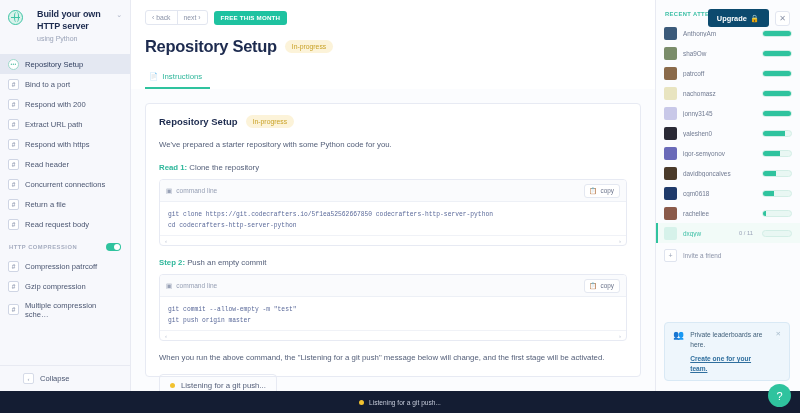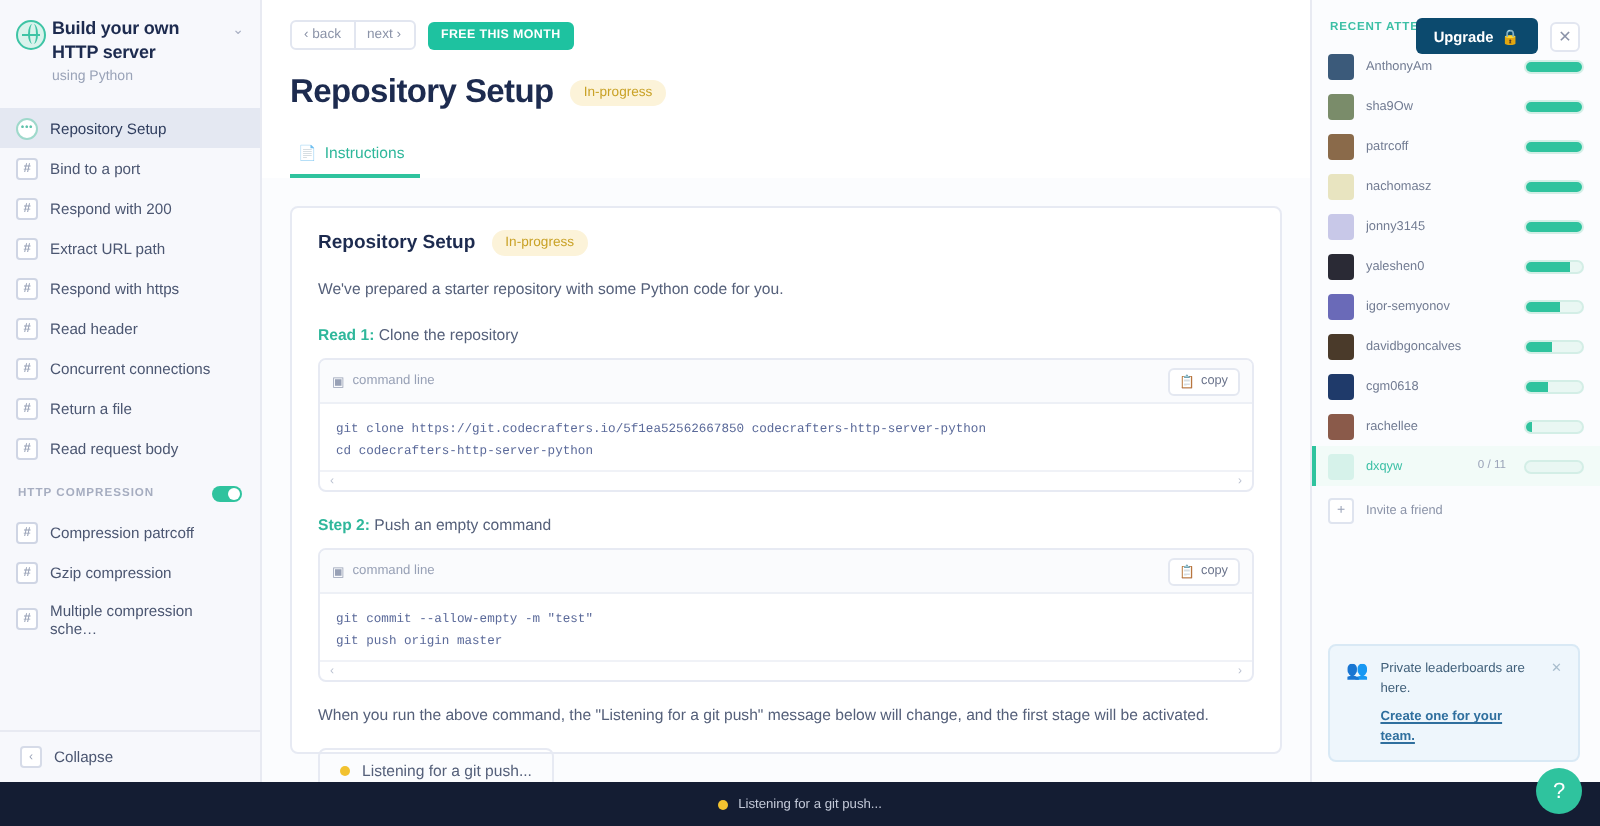--- a/index.html
+++ b/index.html
@@ -9,21 +9,21 @@
     background: #ffffff; overflow: hidden;
   }
   .app { position: relative; width: 800px; height: 413px; display: flex; flex-direction: column; }
   .body-row { display: flex; flex: 1; min-height: 0; }
 
   
   .sidebar {
     width: 131px; background: #f7f8fc; border-right: 1px solid #e8eaf2;
     display: flex; flex-direction: column; position: relative;
   }
-  .sb-head { display: flex; padding: 9px 8px 6px 8px; gap: 3px; align-items: flex-start; }
+  .sb-head { display: flex; padding: 9px 8px 6px 8px; gap: 14px; align-items: flex-start; }
   .sb-logo {
     width: 15px; height: 15px; border-radius: 50%; background: #d9f3ec;
     border: 1.5px solid #3ec4a5; flex: none; position: relative; margin-top: 1px;
   }
   .sb-logo:after {
     content: ""; position: absolute; left: 2px; top: 6px; width: 9px; height: 1.2px;
     background: #3ec4a5;
   }
   .sb-logo:before {
     content: ""; position: absolute; left: 5.2px; top: 1px; width: 2.4px; height: 10px;
@@ -55,21 +55,21 @@
     padding: 9px 9px 5px 9px;
   }
   .sb-section-label { font-size: 5.8px; letter-spacing: .5px; color: #a6adc0; font-weight: bold; }
   .toggle {
     width: 15px; height: 8px; border-radius: 5px; background: #2fc39e; position: relative; flex: none;
   }
   .toggle:after {
     content: ""; position: absolute; right: 1px; top: 1px; width: 6px; height: 6px;
     border-radius: 50%; background: #fff;
   }
-  .sb-foot { border-top: 1px solid #e8eaf2; padding: 7px 10px; }
+  .sb-foot { border-top: 1px solid #e8eaf2; padding: 7px 23px; }
   .sb-collapse { display: flex; align-items: center; gap: 6px; font-size: 7.6px; color: #4b5671; cursor: pointer; }
   .collapse-box {
     width: 11px; height: 11px; border: 1px solid #d6dbe8; border-radius: 2px; background: #fff;
     display: flex; align-items: center; justify-content: center; font-size: 6px; color: #98a1b6;
   }
 
   
   .center { flex: 1; min-width: 0; display: flex; flex-direction: column; background: #fff; }
   .topbar { padding: 10px 14px 0 14px; }
   .crumbs { display: flex; align-items: center; gap: 6px; }
@@ -325,21 +325,21 @@
               <div class="code-line">git clone https://git.codecrafters.io/5f1ea52562667850 codecrafters-http-server-python</div>
               <div class="code-line">cd codecrafters-http-server-python</div>
             </div>
             <div class="code-foot">
               <span>‹</span>
               <span>›</span>
             </div>
           </div>
 
           <div class="step">
-            <b>Step 2:</b><span> Push an empty command</span>
+            <b>Step 2:</b><span> Push an empty commit</span>
           </div>
 
           <div class="code">
             <div class="code-head">
               <div class="code-head-l">
                 <span>▣</span>
                 <span>command line</span>
               </div>
               <div class="copy-btn">
                 <span>📋</span>

